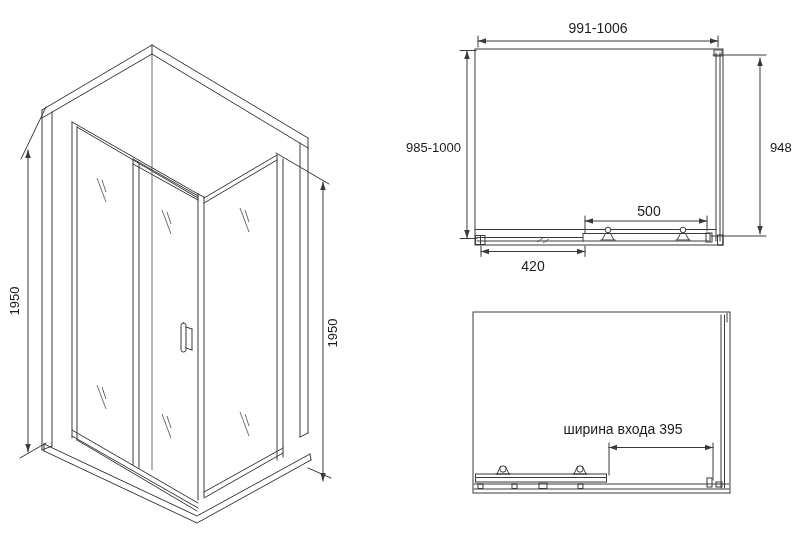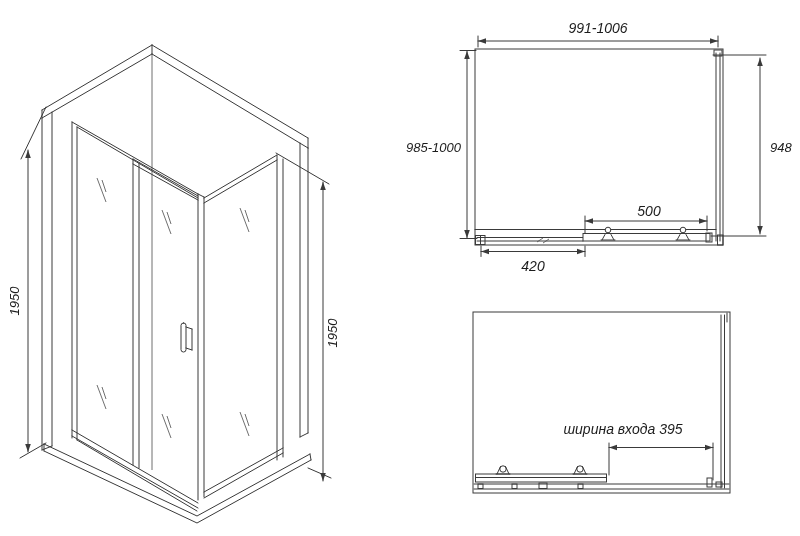--- a/index.html
+++ b/index.html
@@ -1,16 +1,16 @@
 <!DOCTYPE html>
 <html><head>
 <meta charset="utf-8">
 <style>
   html,body{margin:0;padding:0;background:#ffffff;}
-  .canvas{position:relative;width:800px;height:536px;background:#ffffff;overflow:hidden;font-style:italic;}
+  .canvas{position:relative;width:800px;height:536px;background:#ffffff;overflow:hidden;}
   svg{display:block;}
   svg .ln{stroke:#3a3a3a;stroke-width:1;fill:none;stroke-linecap:round;}
   svg .thin{stroke:#4a4a4a;stroke-width:0.8;fill:none;}
   svg .arrow{fill:#3a3a3a;stroke:none;}
   svg .wfill{fill:#ffffff;stroke:#3a3a3a;stroke-width:1;}
   svg text{fill:#1c1c1c;stroke:none;font-family:"Liberation Sans", sans-serif;}
   .dim-lg{font-size:14px;}
   .dim-sm{font-size:13px;}
 </style>
 </head>

